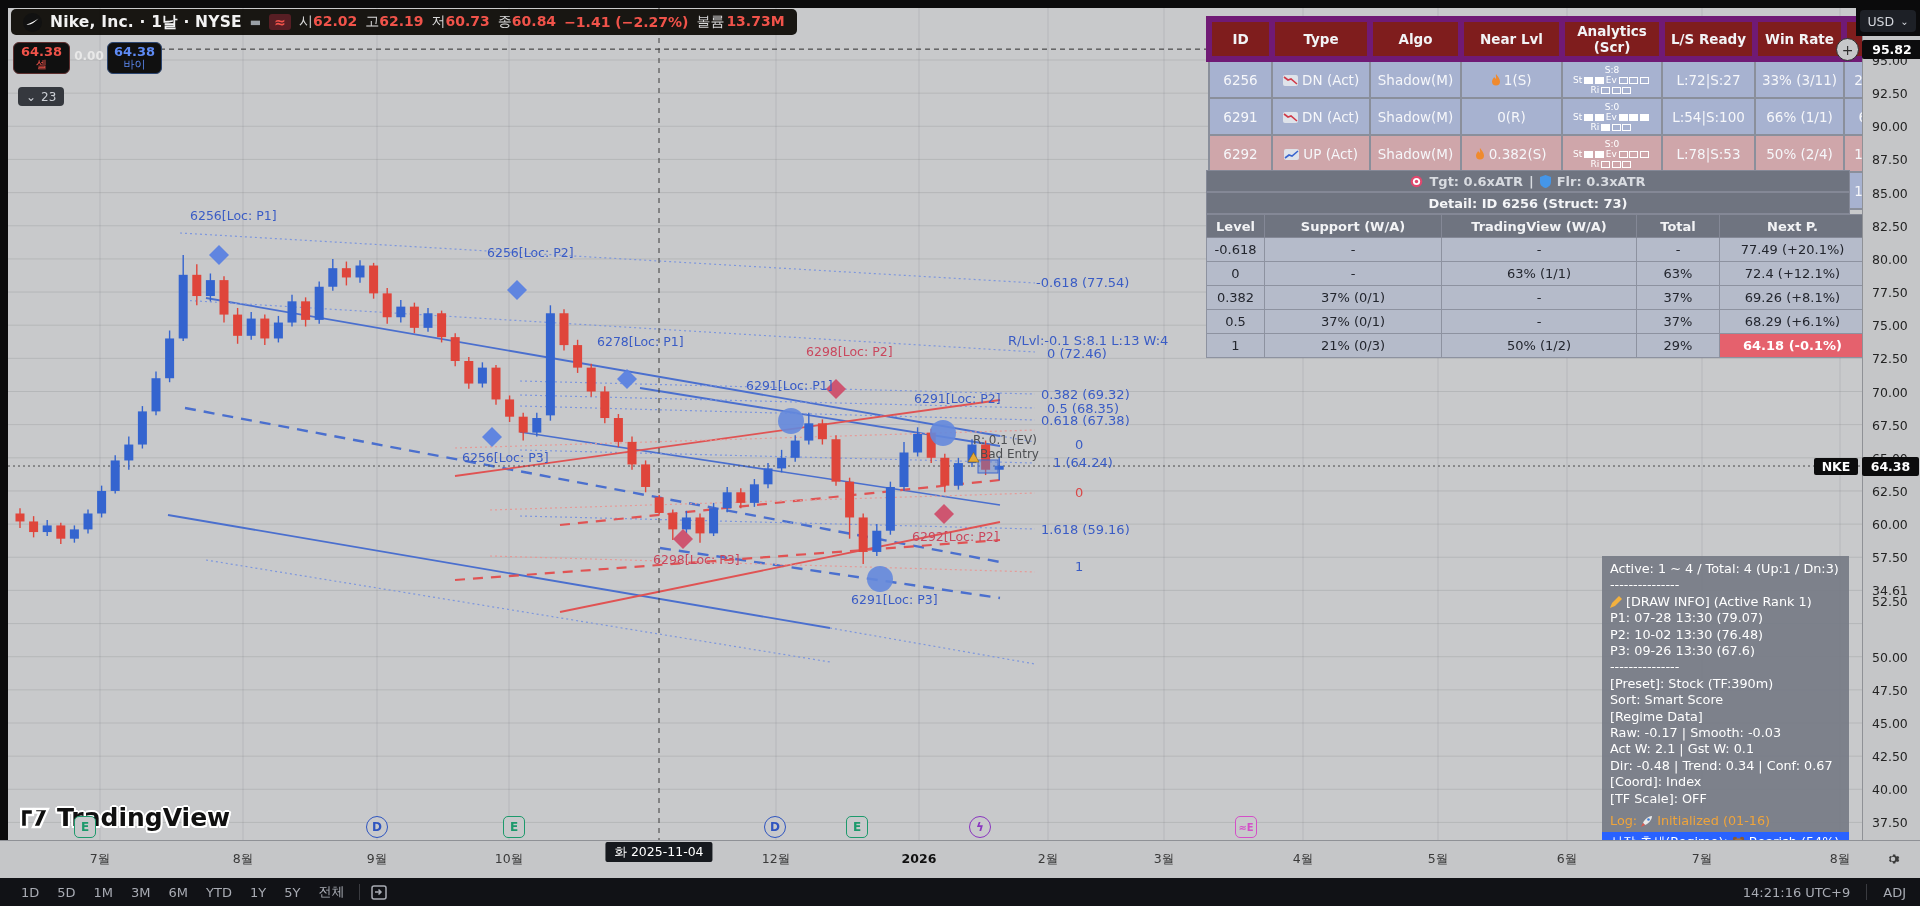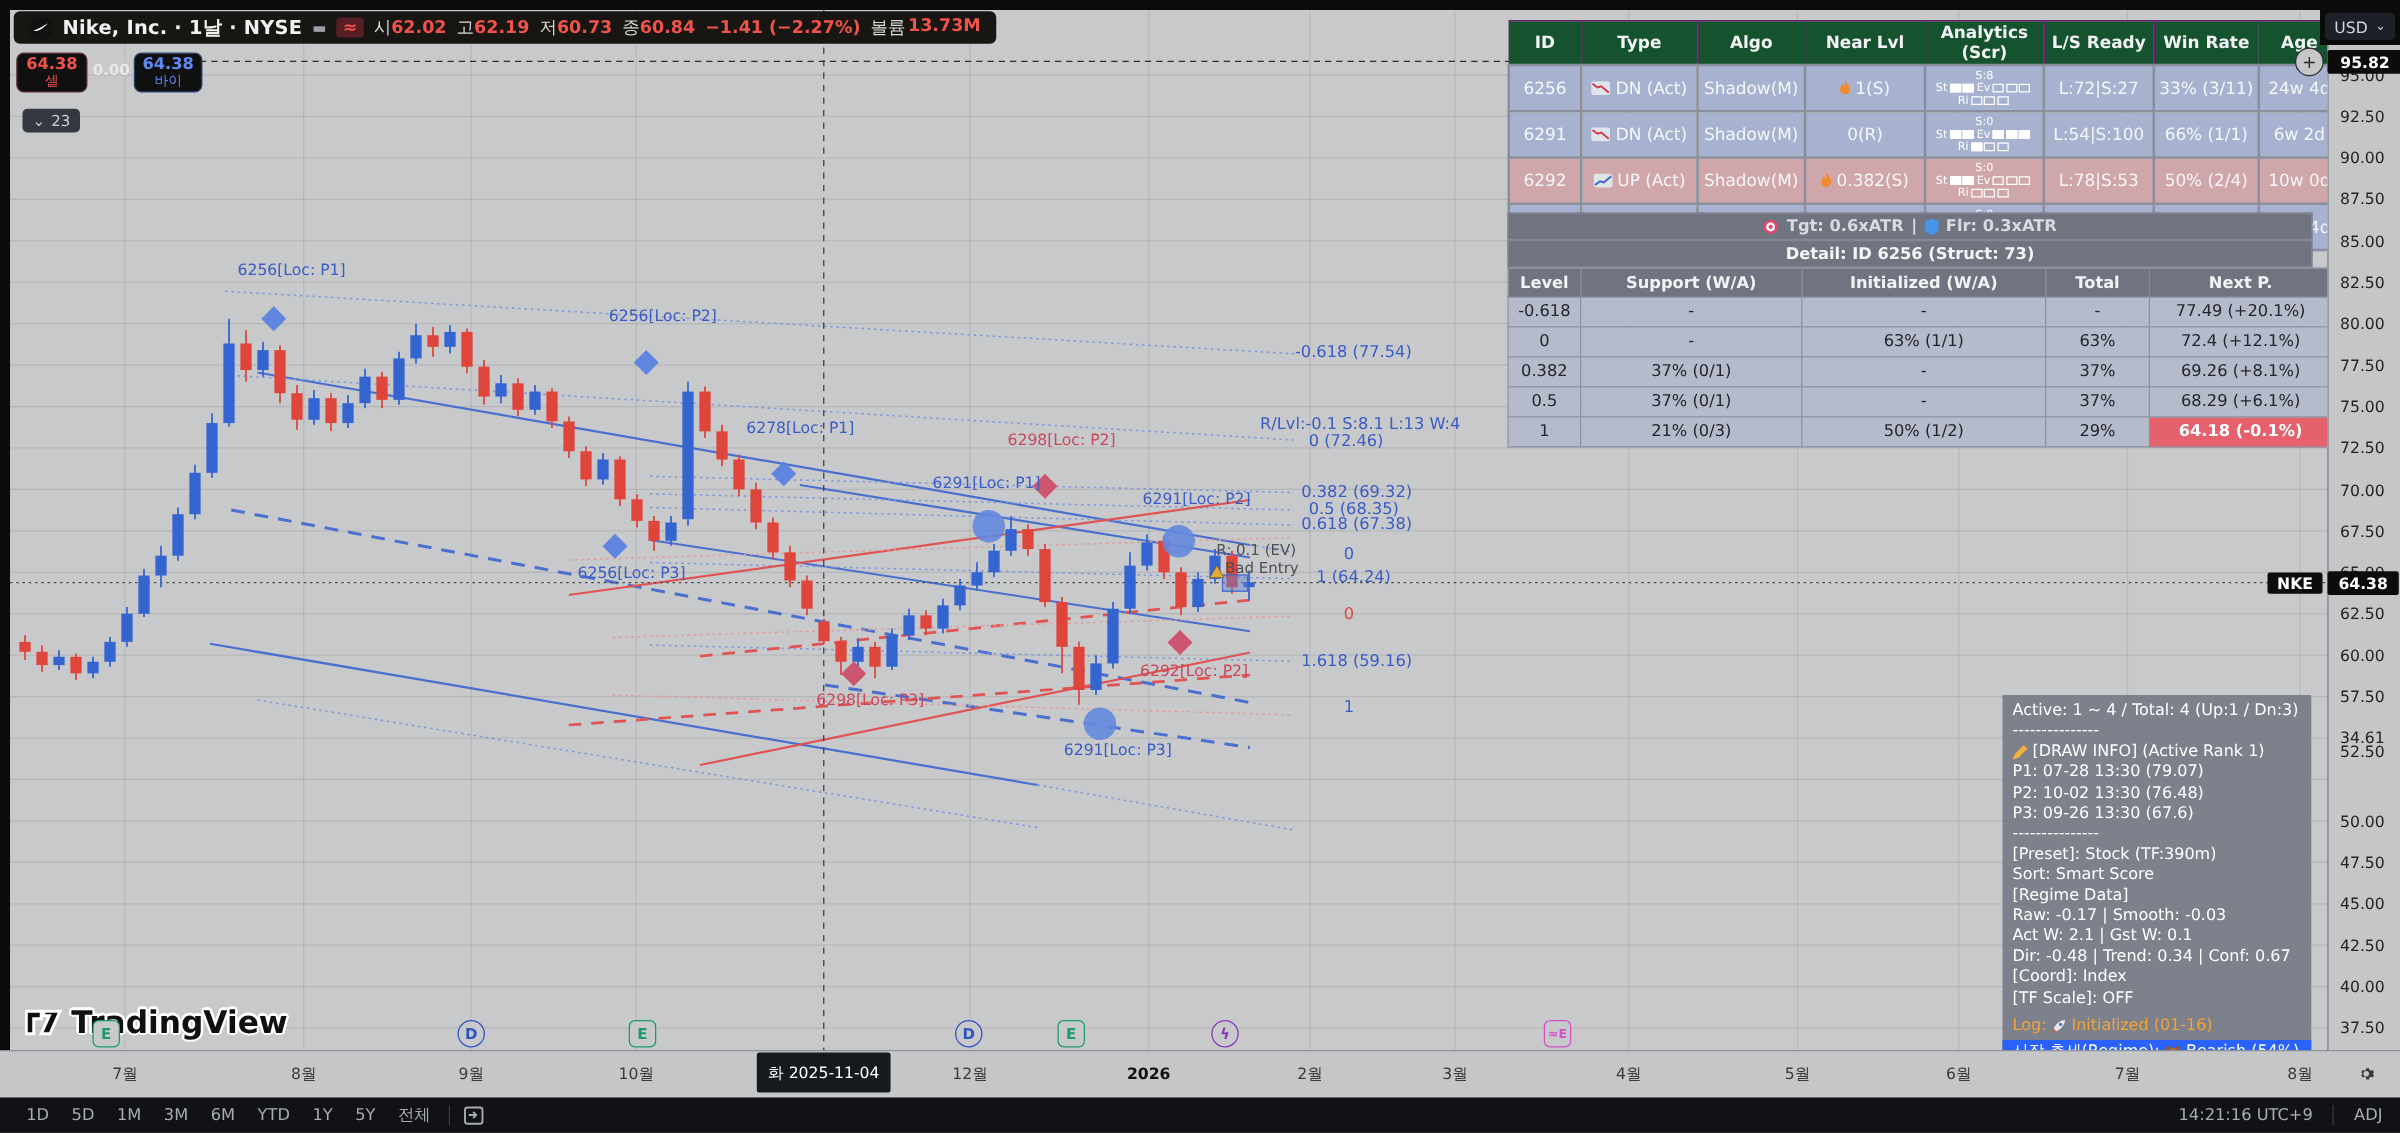--- a/index.html
+++ b/index.html
@@ -31,38 +31,38 @@
   .blk-badge{position:absolute;background:#0c0c0d;color:#fff;font-size:12.5px;font-weight:bold;
              display:flex;align-items:center;justify-content:center;border-radius:2px;}
   #plus-bubble{left:1836px;top:38px;width:21px;height:21px;border-radius:50%;background:#c6c7c9;
                border:1.5px solid #2c2c2c;color:#2c2c2c;font-size:14px;display:flex;align-items:center;justify-content:center;}
   
   #price-axis{left:1862px;top:8px;width:58px;height:832px;background:#c5c6c8;border-left:1px solid #8f9196;}
   .ptick{position:absolute;left:9px;color:#242424;font-size:12.5px;transform:translateY(-50%);}
   #time-axis{left:0px;top:840px;width:1920px;height:38px;background:#c5c6c8;border-top:1px solid #8f9196;}
   .mtick{position:absolute;top:10px;color:#3a3a3a;font-size:12.5px;transform:translateX(-50%);}
   .mtick.year{color:#111;font-weight:bold;}
-  #cross-tip{left:659px;top:842px;transform:translateX(-50%);height:32px;padding:0 9px;background:#16191e;
+  #cross-tip{left:659px;top:842px;transform:translateX(-50%);height:20px;padding:0 9px;background:#16191e;
              color:#fff;font-size:12.5px;border-radius:2px;display:flex;align-items:center;white-space:nowrap;}
   
   .evt{position:absolute;top:816px;width:20px;height:20px;transform:translateX(-50%);display:flex;
        align-items:center;justify-content:center;font-size:12px;font-weight:bold;background:#c8c9cb;cursor:pointer;}
   .evt.D{border:1.6px solid #2f55c0;color:#2f55c0;border-radius:50%;}
   .evt.E{border:1.6px solid #1d9a6c;color:#1d9a6c;border-radius:5px;}
   .evt.bolt{border:1.6px solid #8a36bf;color:#8a36bf;border-radius:50%;}
   .evt.eq{border:1.6px solid #d44fc8;color:#d44fc8;border-radius:5px;font-size:10px;}
   
   .fib-lab{position:absolute;font-size:13px;transform:translateY(-50%);white-space:nowrap;}
   .fib-lab.blue{color:#3a5cc5;} .fib-lab.red{color:#d94848;}
   .piv-lab{position:absolute;font-size:12.5px;white-space:nowrap;}
   .piv-lab.blue{color:#3a5cc5;} .piv-lab.red{color:#c9485e;}
   .note-lab{position:absolute;font-size:12px;color:#4d4f52;white-space:nowrap;}
   
   #screener{left:1206px;top:16px;width:641px;border-collapse:collapse;table-layout:fixed;font-size:13.5px;}
-  #screener th{background:#14532d;color:#f2f3f5;font-weight:bold;height:19px;border:1px solid #701a75;}
+  #screener th{background:#7f1d1d;color:#f2f3f5;font-weight:bold;height:19px;border:6px solid #701a75;}
   #screener td{height:33px;text-align:center;color:#f6f7fa;border:2px solid #8a8f9b;overflow:hidden;}
   tr.row-dn td{background:#a7b2d0;}
   tr.row-up td{background:#cfa6aa;}
   .mini-scr{font-size:9px;line-height:10px;color:#fff;}
   .blockrow{display:inline-flex;gap:1.5px;vertical-align:middle;margin:0 2px;}
   .blk{width:7px;height:5px;border:1px solid #fff;display:inline-block;}
   .blk.f{background:#fff;}
   
   #target-row,#detail-title{left:1206px;width:644px;background:#6f7480;color:#d8dbe0;font-size:13px;
         display:flex;align-items:center;justify-content:center;gap:6px;border:1px solid #848896;box-sizing:border-box;font-weight:bold;}
@@ -514,21 +514,21 @@
       <path d="M5.5 0 L11 2 V7 C11 10.3 8.4 12.2 5.5 13 C2.6 12.2 0 10.3 0 7 V2 Z" fill="#4596e8"></path>
     </svg>
     <span>Flr: 0.3xATR</span>
   </div>
   <div id="detail-title" class="abs" style="top:192px;height:22px;">Detail: ID 6256 (Struct: 73)</div>
   <table id="detail" class="abs">
     <thead>
         <tr id="det-head">
           <th style="width: 55px;">Level</th>
           <th style="width: 174px;">Support (W/A)</th>
-          <th style="width: 192px;">Initialized (W/A)</th>
+          <th style="width: 192px;">TradingView (W/A)</th>
           <th style="width: 80px;">Total</th>
           <th style="width: 143px;">Next P.</th>
         </tr>
       </thead>
     <tbody id="det-body">
         <tr>
           <td>-0.618</td>
           <td>-</td>
           <td>-</td>
           <td>-</td>

